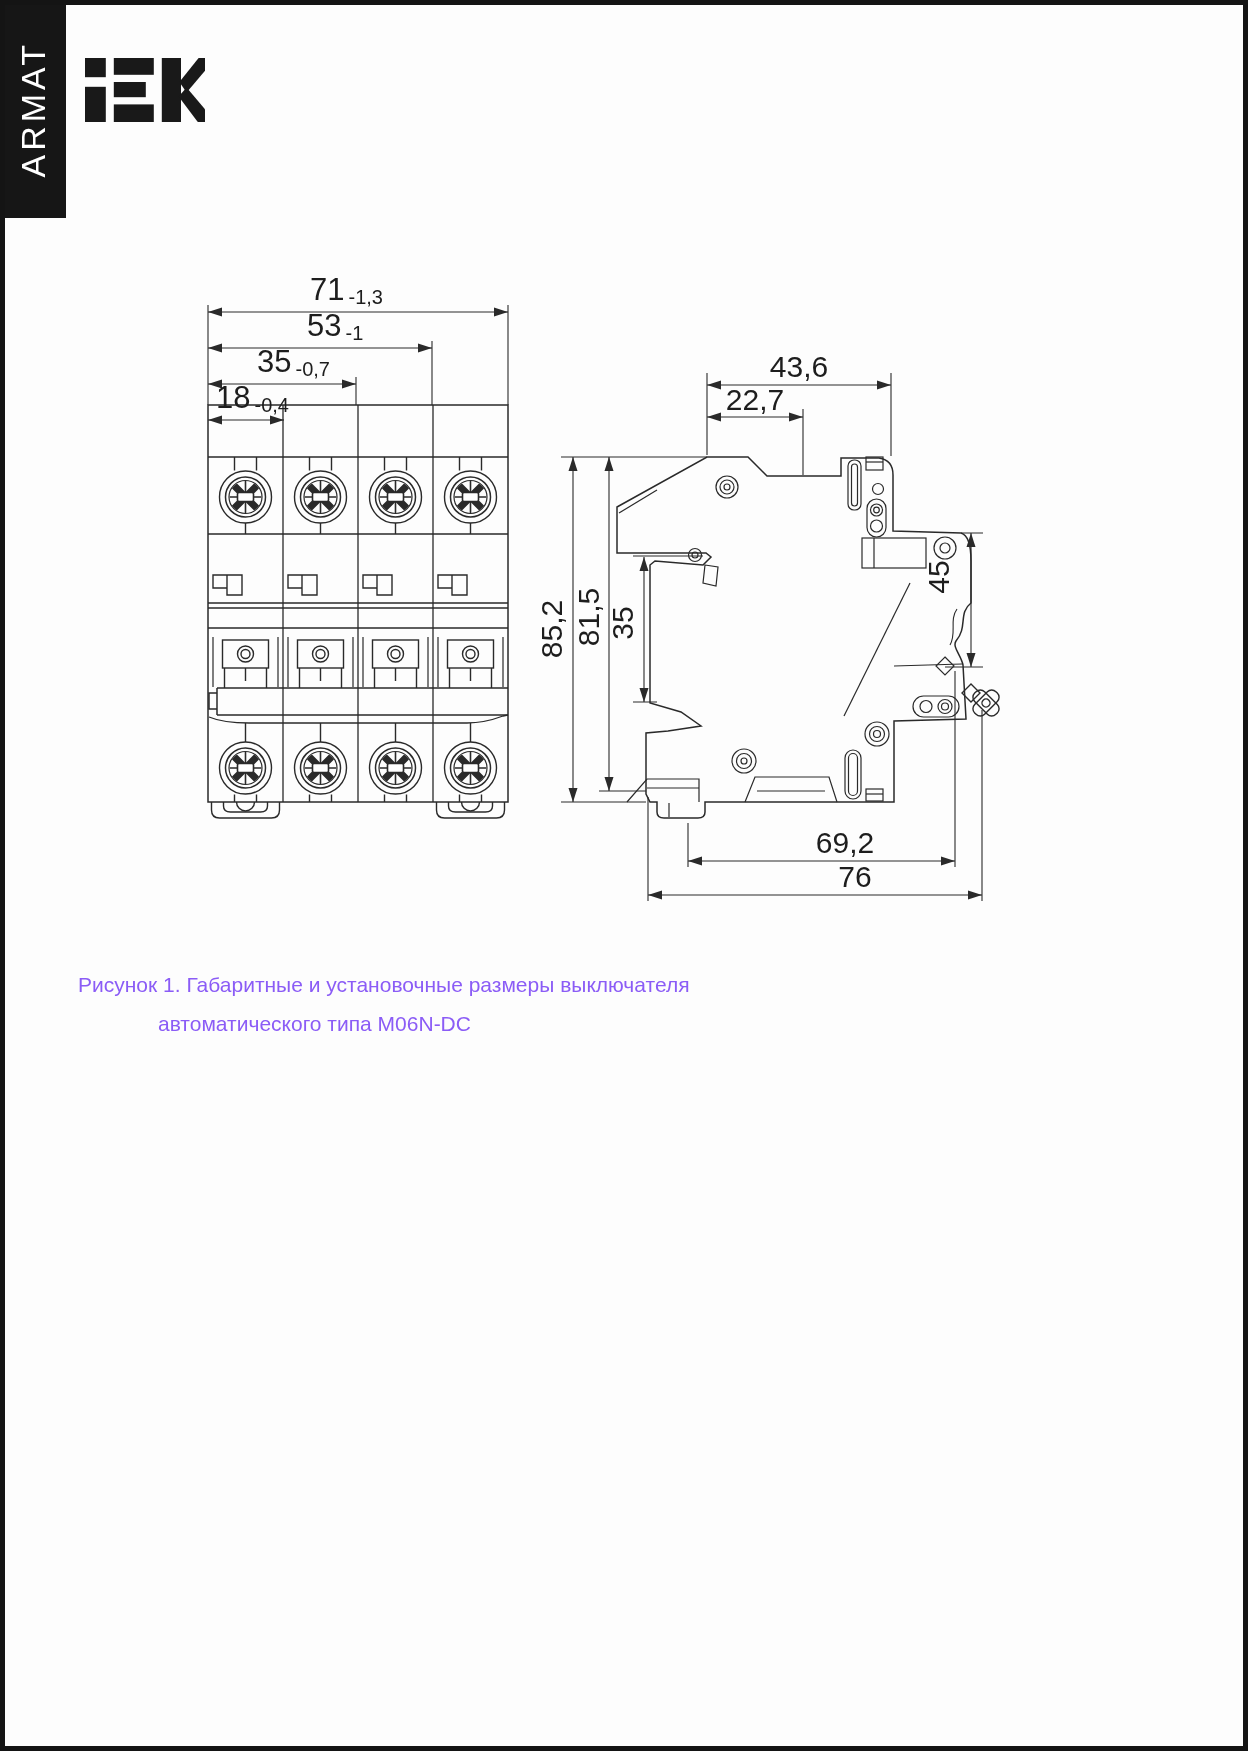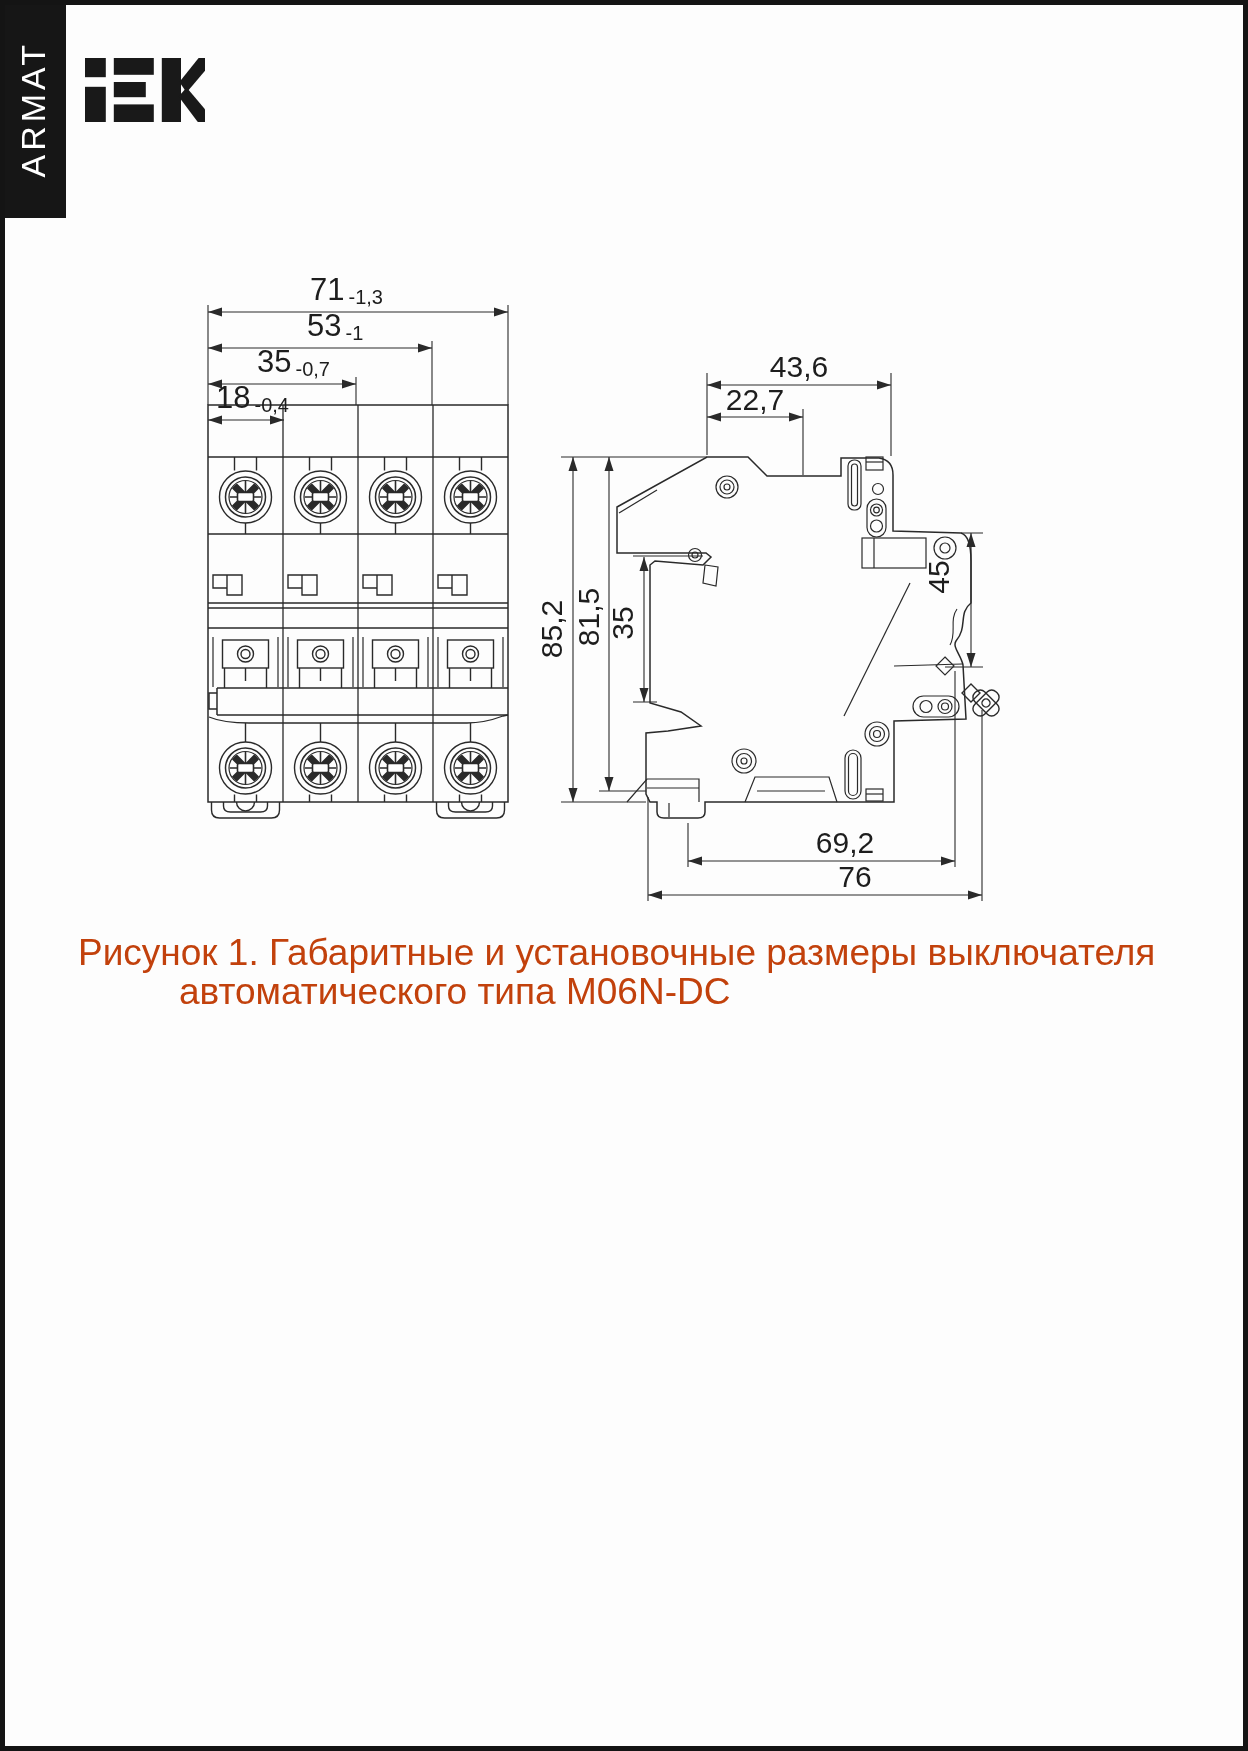--- a/index.html
+++ b/index.html
@@ -16,24 +16,24 @@
     position:absolute;left:-5px;top:-5px;width:66px;height:218px;
     background:#161616;display:flex;align-items:center;justify-content:center;
   }
   .brand span{
     writing-mode:vertical-rl;transform:rotate(180deg);
     color:#ffffff;font-size:34px;letter-spacing:4px;font-weight:500;
   }
   .logo{position:absolute;left:80px;top:52px;}
   .drawing{position:absolute;left:0;top:0;}
   .caption{
-    position:absolute;left:73px;top:928px;
-    font-size:37px;color:#c2410c;line-height:39px;
-  }
-  .caption .l2{margin-left:101px;}
+    position:absolute;left:73px;top:960px;
+    font-size:21px;color:#8b5cf6;line-height:39px;
+  }
+  .caption .l2{margin-left:80px;}
   svg text{fill:#1d1d1d;font-family:"Liberation Sans", sans-serif;}
 </style>
 </head>
 <body>
 
 <div class="page">
 
   <div class="brand">
     <span>ARMAT</span>
   </div>

